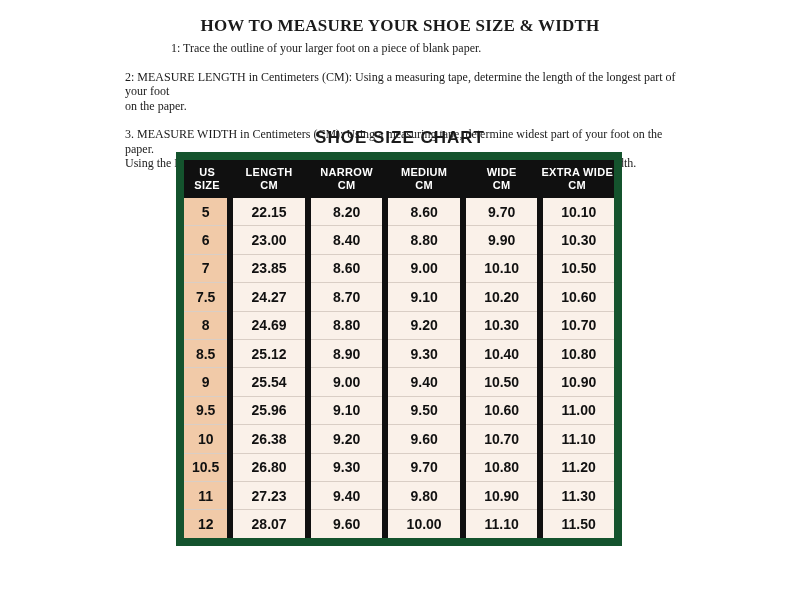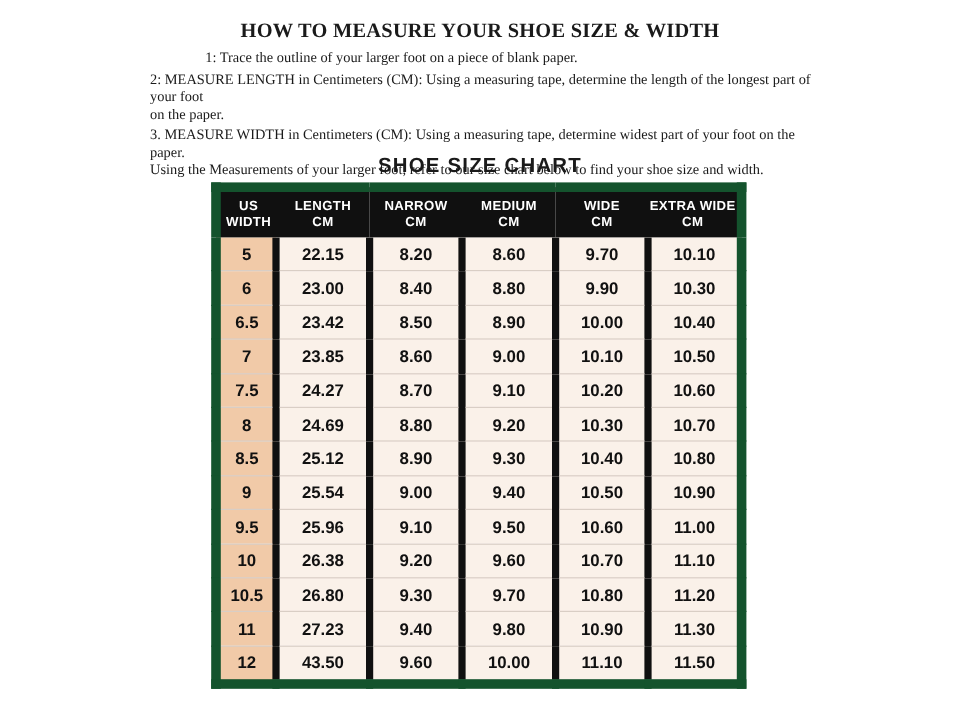--- a/index.html
+++ b/index.html
@@ -34,21 +34,21 @@
     top: 41px;
     left: 125px;
     width: 560px;
     font-size: 12px;
     line-height: 14.5px;
   }
   .instructions p {
     margin: 0;
   }
   .instructions p.step {
-    margin-top: 3px;
+    margin-top: 14px;
   }
   .instructions p.first {
     margin-top: 0;
     margin-left: 46px;
   }
   .chart-heading {
     position: absolute;
     top: 128px;
     left: 0;
     width: 800px;
@@ -128,21 +128,21 @@
       <col class="c-data">
       <col class="c-data">
       <col class="c-data">
       <col class="c-data">
       <col class="c-data">
     </colgroup>
     <thead>
       <tr id="header-row">
           <th>
             <div>US</div>
-            <div>WIDTH</div>
+            <div>SIZE</div>
           </th>
           <th>
             <div>LENGTH</div>
             <div>CM</div>
           </th>
           <th>
             <div>NARROW</div>
             <div>CM</div>
           </th>
           <th>
@@ -170,28 +170,20 @@
         </tr>
         <tr>
           <td>6</td>
           <td class="data-cell">23.00</td>
           <td class="data-cell">8.40</td>
           <td class="data-cell">8.80</td>
           <td class="data-cell">9.90</td>
           <td class="data-cell">10.30</td>
         </tr>
         <tr>
-          <td>6.5</td>
-          <td class="data-cell">23.42</td>
-          <td class="data-cell">8.50</td>
-          <td class="data-cell">8.90</td>
-          <td class="data-cell">10.00</td>
-          <td class="data-cell">10.40</td>
-        </tr>
-        <tr>
           <td>7</td>
           <td class="data-cell">23.85</td>
           <td class="data-cell">8.60</td>
           <td class="data-cell">9.00</td>
           <td class="data-cell">10.10</td>
           <td class="data-cell">10.50</td>
         </tr>
         <tr>
           <td>7.5</td>
           <td class="data-cell">24.27</td>
@@ -251,21 +243,21 @@
         <tr>
           <td>11</td>
           <td class="data-cell">27.23</td>
           <td class="data-cell">9.40</td>
           <td class="data-cell">9.80</td>
           <td class="data-cell">10.90</td>
           <td class="data-cell">11.30</td>
         </tr>
         <tr>
           <td>12</td>
-          <td class="data-cell">43.50</td>
+          <td class="data-cell">28.07</td>
           <td class="data-cell">9.60</td>
           <td class="data-cell">10.00</td>
           <td class="data-cell">11.10</td>
           <td class="data-cell">11.50</td>
         </tr>
       </tbody>
   </table>
 
 </div>
 

